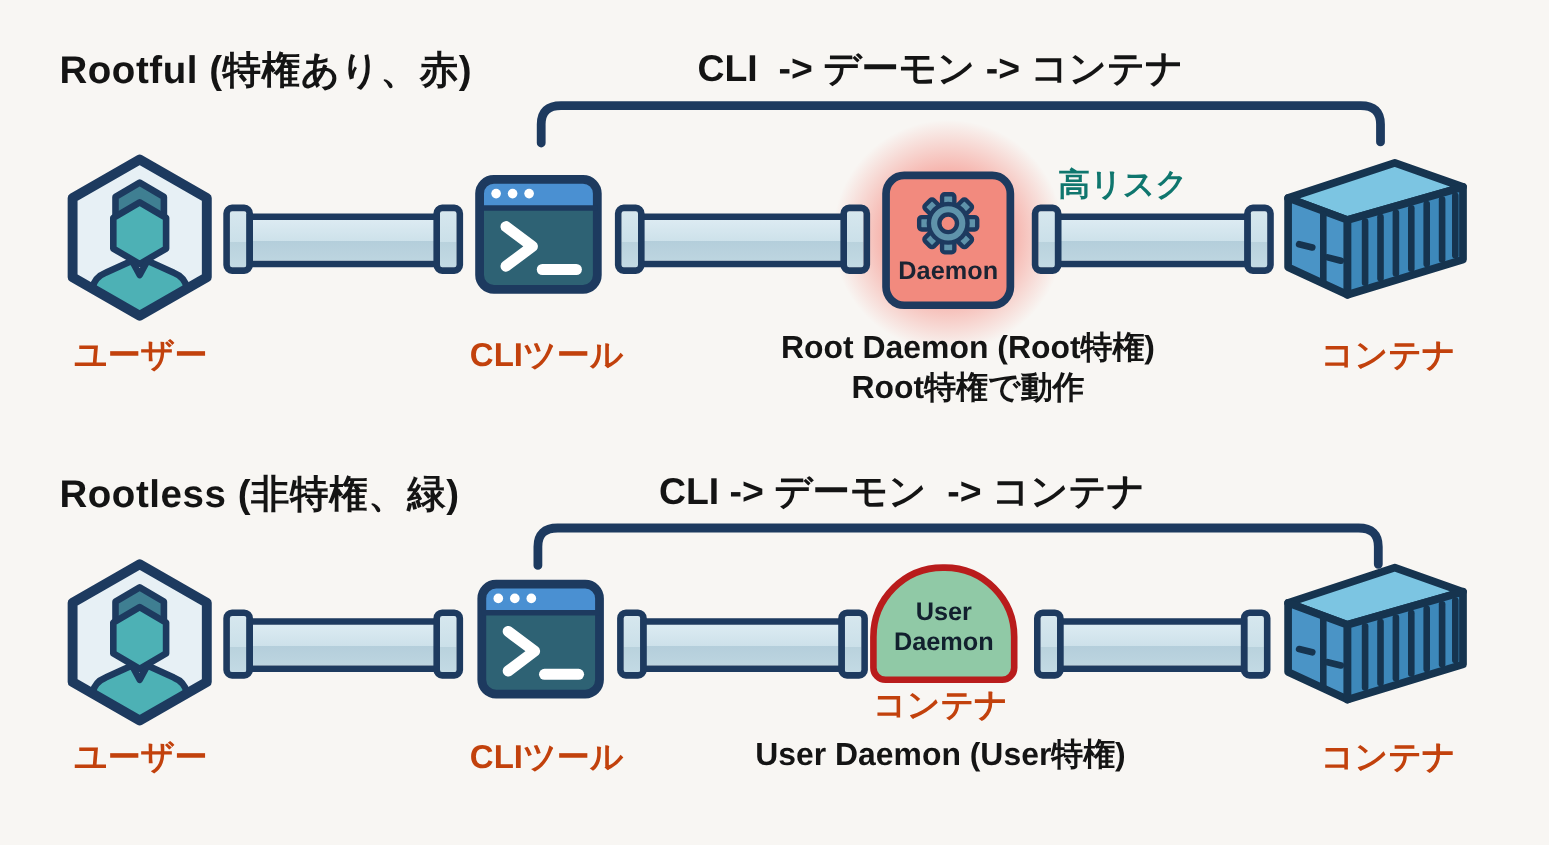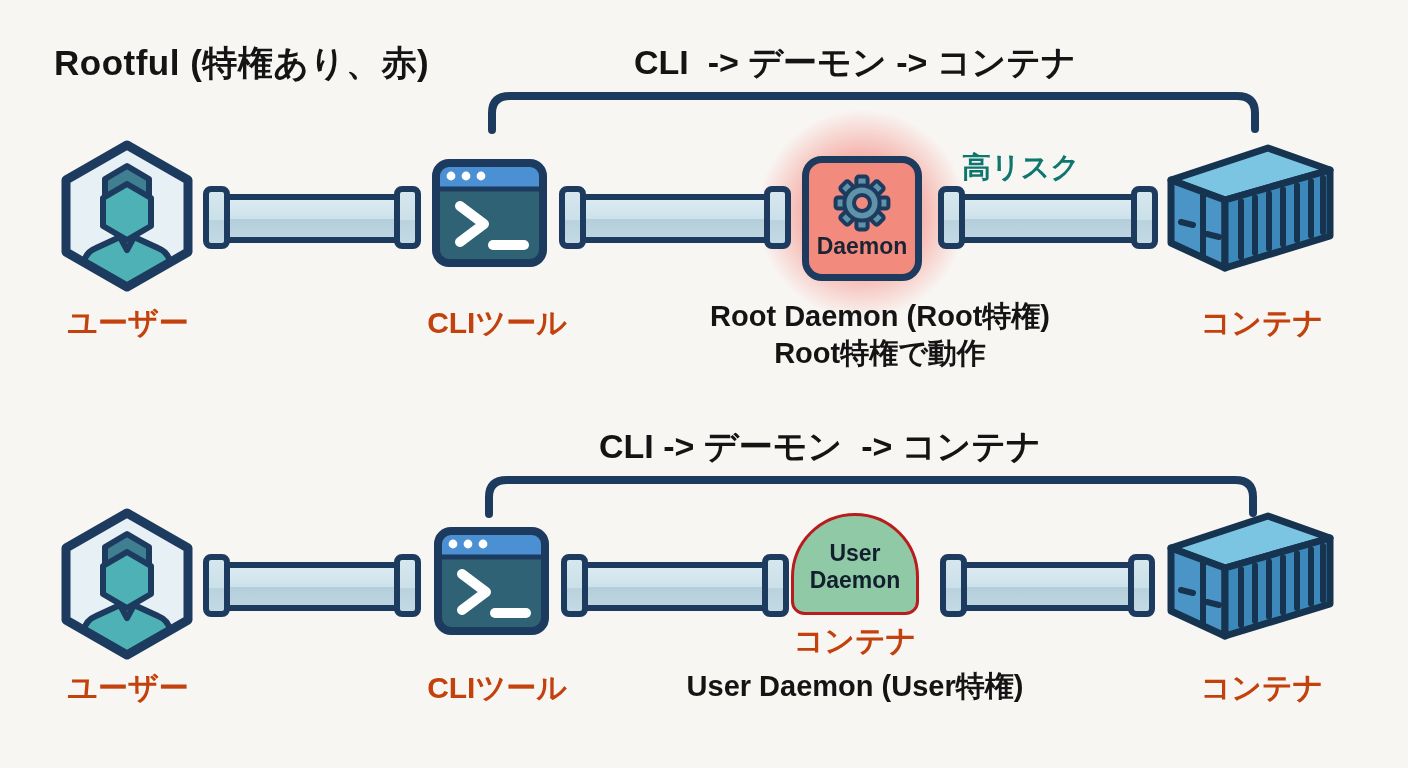--- a/index.html
+++ b/index.html
@@ -56,21 +56,21 @@
     background:#f28a7e;
     display:flex;flex-direction:column;align-items:center;justify-content:flex-start;
     padding-top:8px;
   }
   .daemon-box .dlabel{
     font-size:23px;font-weight:bold;color:#1b2433;margin-top:-2px;
   }
   
   .dome{
     width:122px;height:90px;z-index:2;
-    border:3px solid #b91c1c;border-radius:66px 66px 14px 14px;
+    border:6px solid #b91c1c;border-radius:66px 66px 14px 14px;
     background:#90c9a6;
     display:flex;flex-direction:column;align-items:center;justify-content:center;
     padding-top:6px;
   }
   .dome .dlabel{
     font-size:23px;font-weight:bold;color:#12202e;line-height:27px;text-align:center;
   }
   .icon-svg{display:block;}
 </style>
 </head>
@@ -176,20 +176,21 @@
   </svg>
 
   <div class="abs node-label" style="left:48px;top:303px;width:160px;">ユーザー</div>
   <div class="abs node-label" style="left:417px;top:303px;width:160px;">CLIツール</div>
   <div class="abs node-label" style="left:1182px;top:303px;width:160px;">コンテナ</div>
   <div class="abs caption" style="left:650px;top:298px;width:460px;">
     <div>Root Daemon (Root特権)</div>
     <div>Root特権で動作</div>
   </div>
 
+  <div class="abs section-title" style="left:54px;top:426px;">Rootless (非特権、緑)</div>
 
   <div class="abs bracket-label" style="left:560px;top:424px;width:520px;">CLI -&gt; デーモン  -&gt; コンテナ</div>
 
   <svg class="abs icon-svg" style="left:60px;top:508px;z-index:2;" width="134" height="152" viewBox="0 0 134 152">
     <defs>
         <clipPath id="hexclip2">
           <polygon points="67,5 128,40 128,112 67,147 6,112 6,40"></polygon>
         </clipPath>
       </defs>
     <polygon points="67,5 128,40 128,112 67,147 6,112 6,40" fill="#e7f0f5"></polygon>

